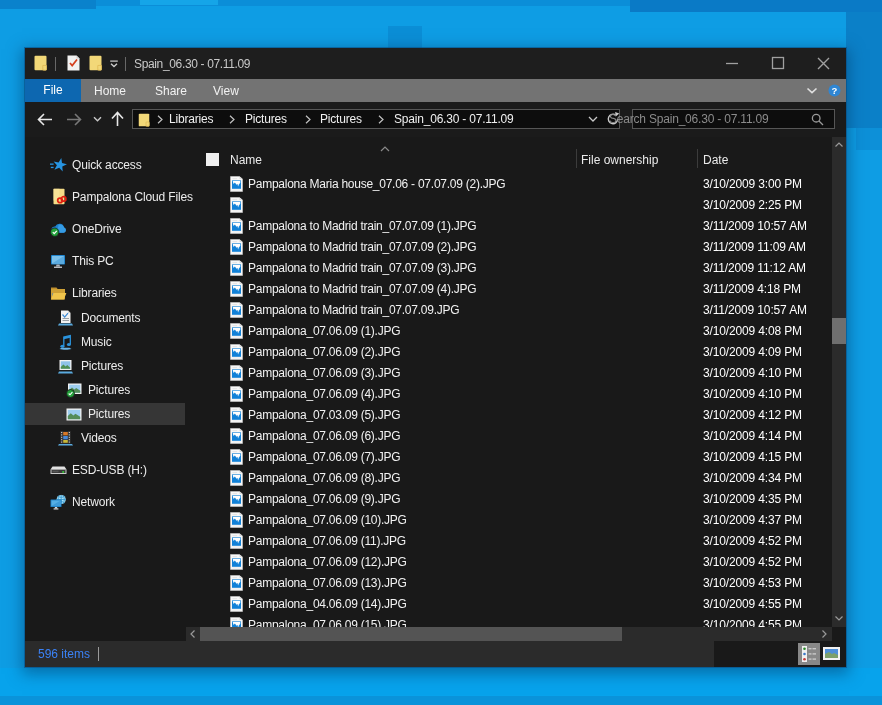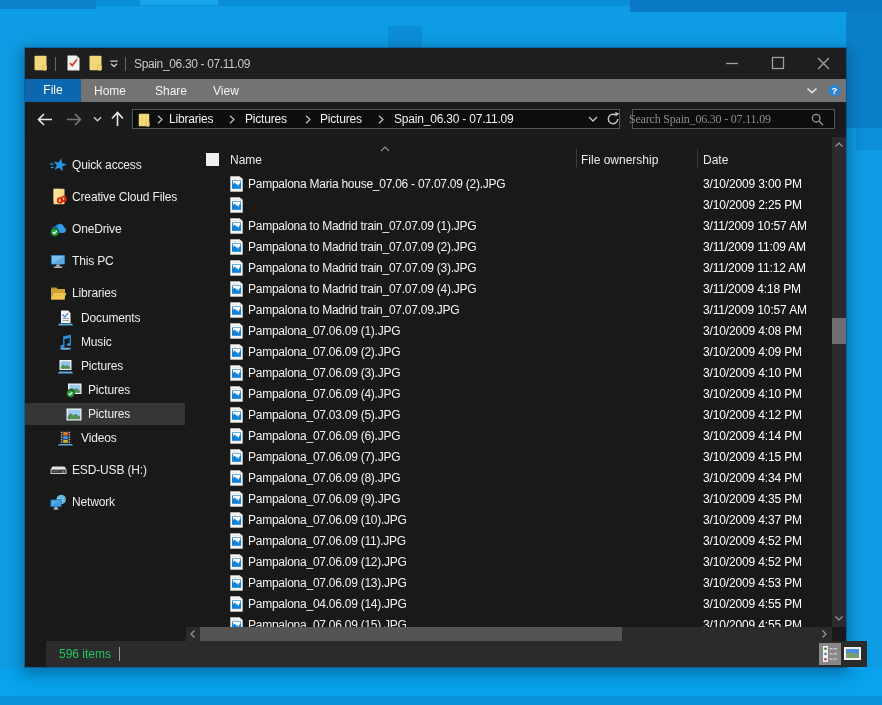--- a/index.html
+++ b/index.html
@@ -27,38 +27,38 @@
   
   #tabrow{position:absolute;left:0;top:31px;width:821px;height:23px;background:#737373;}
   #filetab{position:absolute;left:0;top:0;width:56px;height:23px;background:#0d67b0;color:#fff;
            font-size:12px;text-align:center;line-height:23px;}
   .tab{position:absolute;top:0;height:23px;color:#f2f2f2;font-size:12px;line-height:24px;}
   
   #addrrow{position:absolute;left:0;top:54px;width:821px;height:35px;background:#1b1b1b;}
   #addrbox{position:absolute;left:107px;top:7px;width:488px;height:20px;background:#0d0d0d;border:1px solid #565656;box-sizing:border-box;}
   #searchbox{position:absolute;left:607px;top:7px;width:203px;height:20px;background:#0d0d0d;border:1px solid #565656;box-sizing:border-box;}
   .crumb{position:absolute;top:10px;color:#f0f0f0;font-size:12px;letter-spacing:-0.2px;line-height:15px;white-space:nowrap;}
-  #searchtxt{position:absolute;left:604px;top:10px;color:#8b8b8b;font-size:12px;letter-spacing:-0.2px;font-family:Liberation Serif, serif;}
+  #searchtxt{position:absolute;left:584px;top:10px;color:#8b8b8b;font-size:12px;letter-spacing:-0.2px;}
   
   #main{position:absolute;left:0;top:89px;width:821px;height:504px;background:#191919;}
   #sidebar{position:absolute;left:0;top:0;width:160px;height:504px;background:#191919;}
   .sitem{position:absolute;color:#ececec;font-size:12px;letter-spacing:-0.15px;white-space:nowrap;}
   #selrow{position:absolute;left:0;top:266px;width:160px;height:22px;background:#363636;}
   #filearea{position:absolute;left:171px;top:0;width:646px;height:490px;overflow:hidden;margin-top:8px;}
   .hsep{position:absolute;top:4px;width:1px;height:19px;background:#3c3c3c;}
   .htext{position:absolute;top:8px;color:#eaeaea;font-size:12px;}
   .fname{position:absolute;left:52px;color:#f2f2f2;font-size:12px;letter-spacing:-0.25px;white-space:nowrap;}
   .fdate{position:absolute;left:507px;color:#ffffff;font-size:12px;letter-spacing:-0.15px;white-space:nowrap;}
   
   #vscroll{position:absolute;left:807px;top:0;width:14px;height:490px;background:#2b2b2b;}
   #vthumb{position:absolute;left:0;top:181px;width:14px;height:26px;background:#6f6f6f;}
   #hscroll{position:absolute;left:161px;top:490px;width:646px;height:14px;background:#2b2b2b;}
   #hthumb{position:absolute;left:14px;top:0;width:422px;height:14px;background:#545454;}
   
-  #statusbar{position:absolute;left:0;top:593px;width:821px;height:26px;background:#2b2b2b;color:#22c55e;font-size:12px;margin-left:21px;}
+  #statusbar{position:absolute;left:0;top:593px;width:689px;height:26px;background:#2b2b2b;color:#3b82f6;font-size:12px;}
   #detbtn{position:absolute;left:773px;top:2px;width:22px;height:22px;background:#888888;}
   #ssep{position:absolute;left:73px;top:6px;width:1px;height:14px;background:#9a9a9a;}
 </style>
 </head>
 <body>
 <div id="desk"></div>
 <div id="topband"></div>
 <div id="wave1"></div>
 <div id="wave2"></div>
 <div id="patch1"></div>
@@ -185,21 +185,21 @@
 <rect x="0" y="6.5" width="3.6" height="1.3" fill="#2795e2"></rect>
 <rect x="0.8" y="9.8" width="2.8" height="1.3" fill="#2795e2"></rect>
         </svg>
 <div class="sitem" style="left:47px;top:21px;line-height:14px">Quick access</div>
 <svg style="left:26px;top:51px" width="16" height="17" viewBox="0 0 16 17">
 <rect x="2.5" y="0.8" width="11" height="15.4" rx="0.8" fill="#f5dc86"></rect>
 <path d="M2.5 0.8 h6 v9 l-6 3 z" fill="#f8e49c" opacity="0.7"></path>
 <circle cx="9" cy="12.4" r="2.3" fill="none" stroke="#e02010" stroke-width="1.7"></circle>
 <circle cx="12.6" cy="10.9" r="2.3" fill="none" stroke="#e02010" stroke-width="1.7"></circle>
         </svg>
-<div class="sitem" style="left:47px;top:53px;line-height:14px">Creative Cloud Files</div>
+<div class="sitem" style="left:47px;top:53px;line-height:14px">Pampalona Cloud Files</div>
 <svg style="left:25px;top:84px" width="17" height="16" viewBox="0 0 17 16">
 <path d="M4 11.8 a3.2 3.2 0 0 1 1.2 -6.3 a4.8 4.8 0 0 1 9 0.9 a2.9 2.9 0 0 1 -0.8 5.4 z" fill="#1e83cf"></path>
 <path d="M14.2 11.8 a2.9 2.9 0 0 0 0 -5.4 a4.8 4.8 0 0 0 -5.6 -2.6 l-1.5 8 z" fill="#3aa0e8" opacity="0.85"></path>
 <circle cx="4.7" cy="11.2" r="4.2" fill="#23a13b" stroke="#191919" stroke-width="0.8"></circle>
 <path d="M2.8 11.2 l1.4 1.4 l2.6 -2.8" fill="none" stroke="#fff" stroke-width="1.2"></path>
         </svg>
 <div class="sitem" style="left:47px;top:85px;line-height:14px">OneDrive</div>
 <svg style="left:25px;top:116px" width="16" height="16" viewBox="0 0 16 16">
 <rect x="1" y="2" width="14" height="9.6" rx="0.8" fill="#2186cf"></rect>
 <rect x="2" y="3" width="12" height="7.6" fill="#7cc0ea"></rect>

